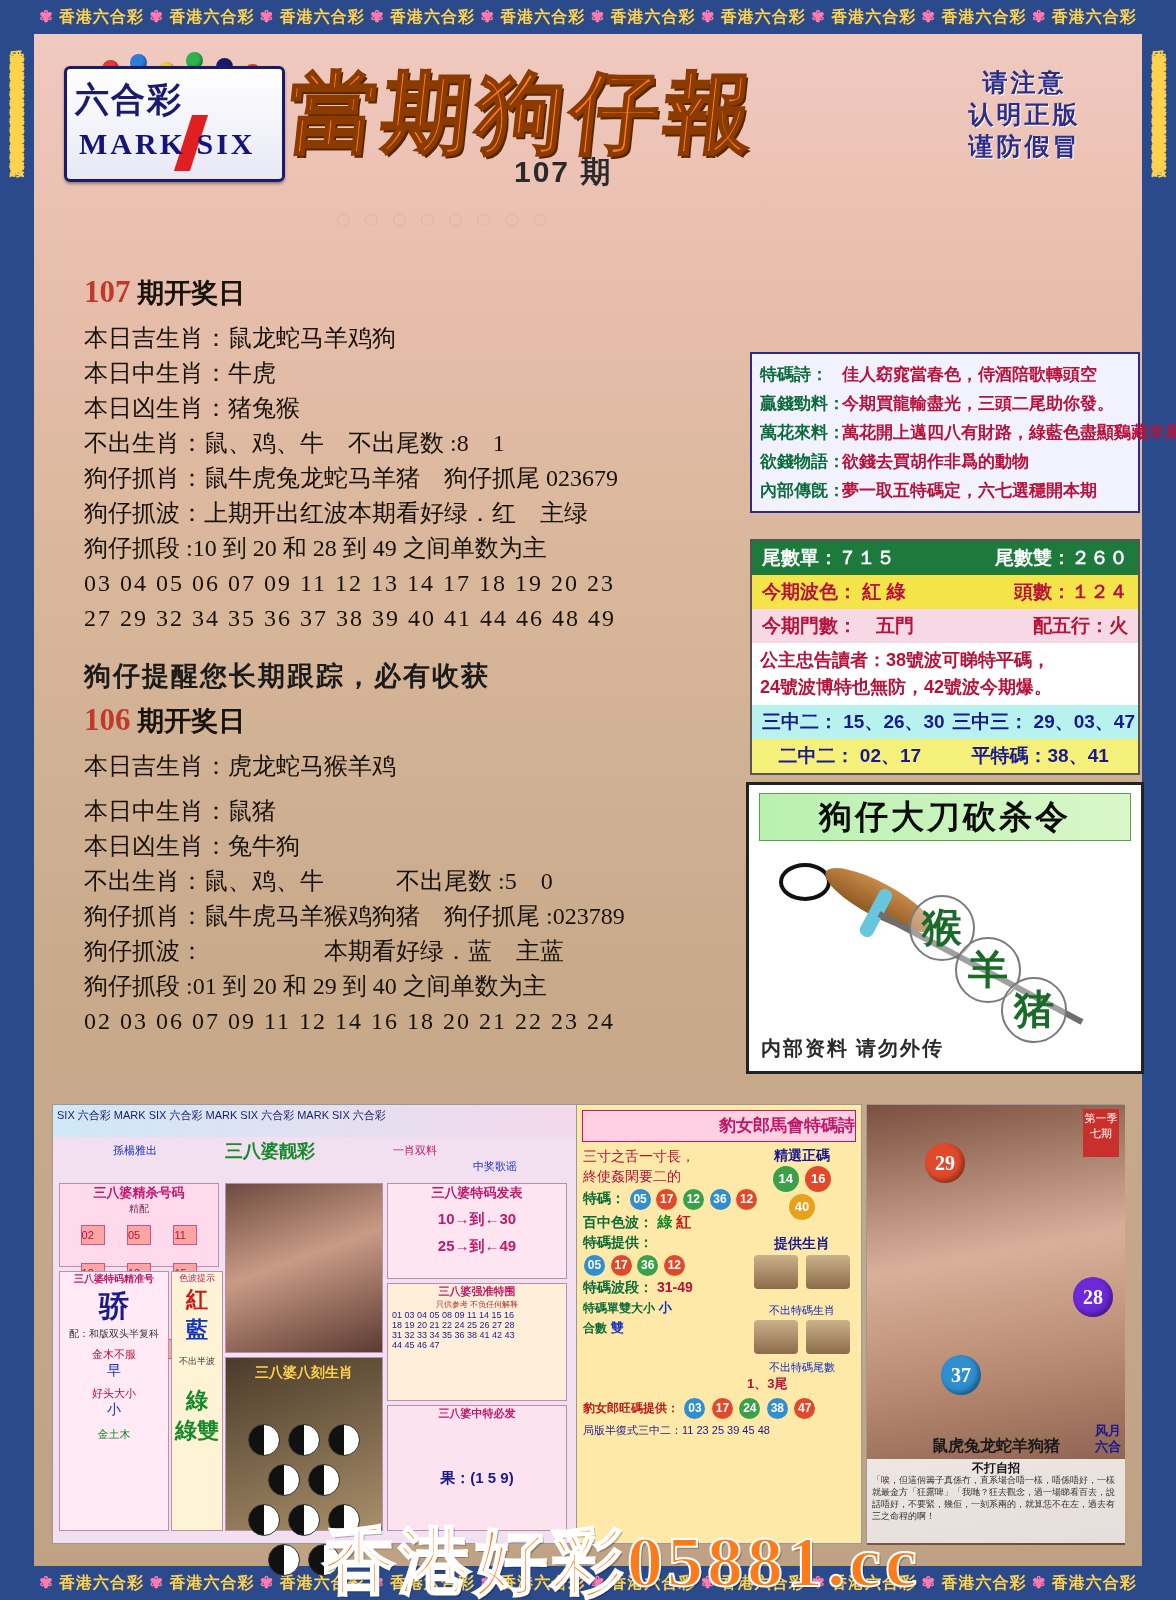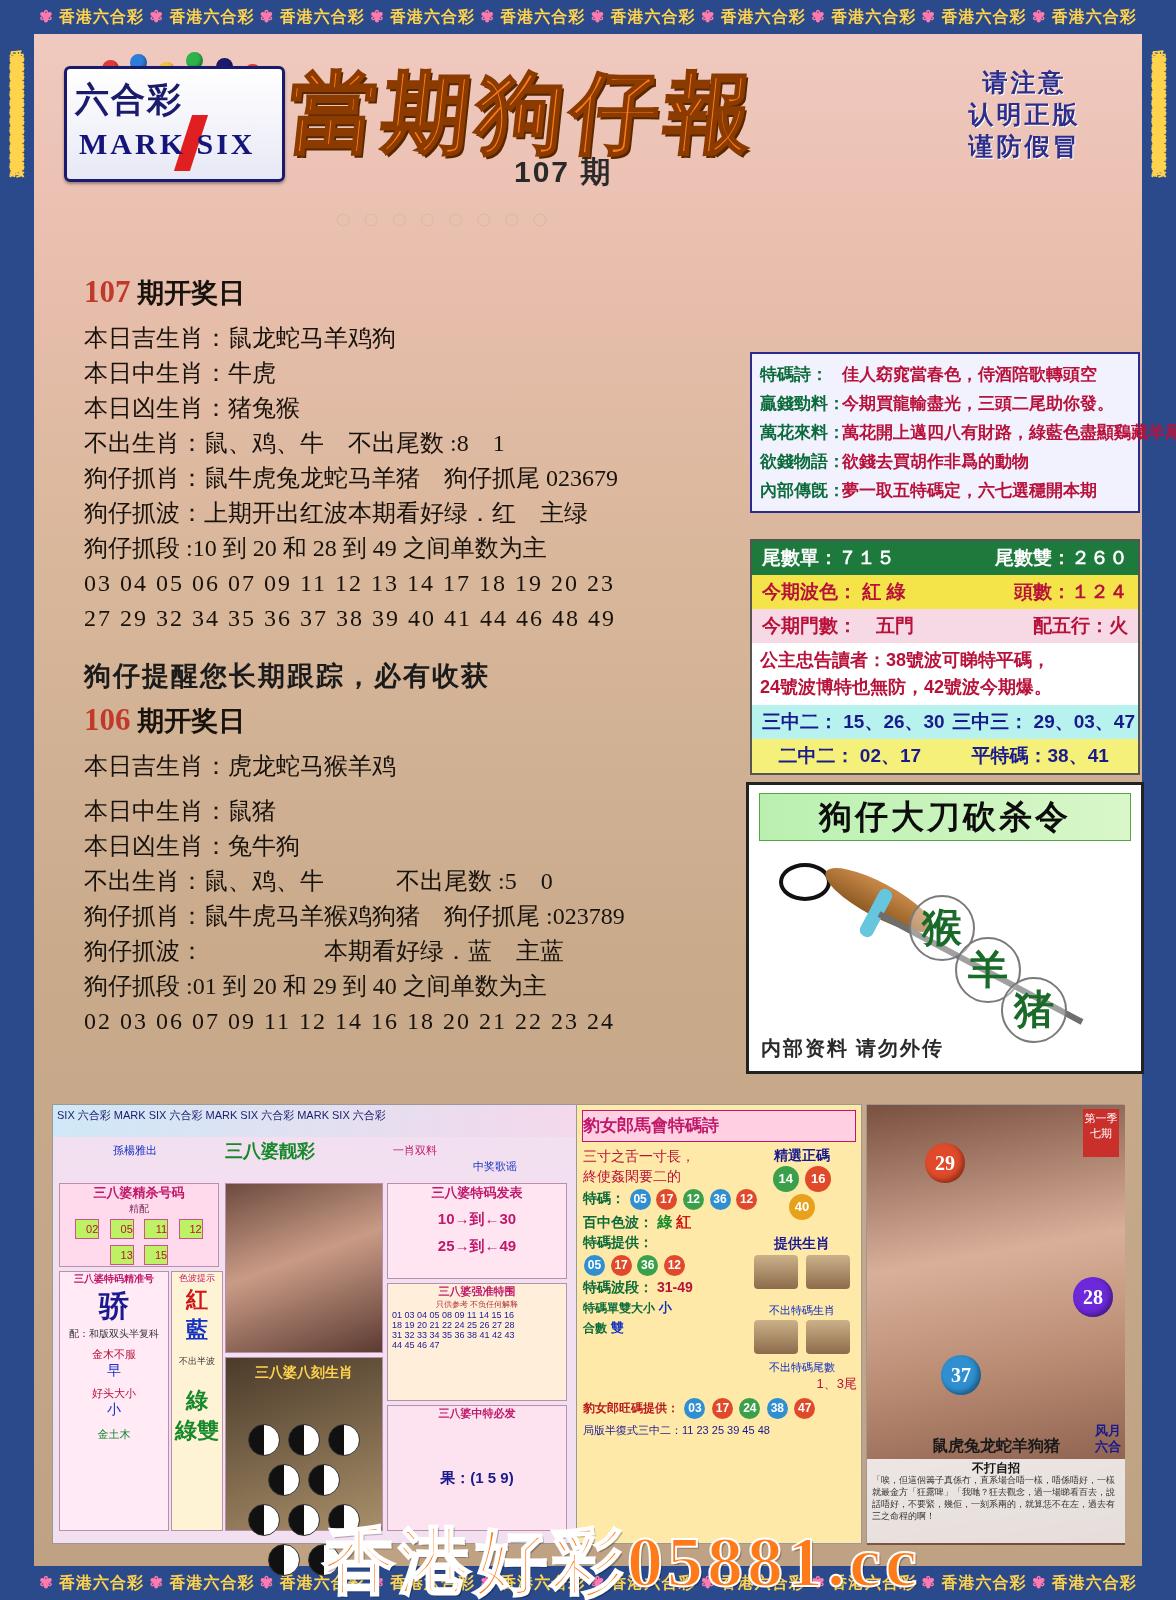--- a/index.html
+++ b/index.html
@@ -172,38 +172,38 @@
   .p1{left:0;width:564px;background:#f2dff0;}
   .p2{left:524px;width:286px;background:#ffe9a8;}
   .p3{left:814px;width:258px;background:#e7b09a;}
   
   .p1-top{height:32px;background:linear-gradient(90deg,#cfe8f7,#f7d7ea);font-size:11px;color:#1b1b6e;
     padding:3px 4px;box-sizing:border-box;overflow:hidden;white-space:nowrap;}
   .p1-grid{position:relative;height:408px;}
   .mini{position:absolute;box-sizing:border-box;border:1px solid #b98fae;}
   .m-title{font-size:13px;font-weight:bold;color:#c0186a;text-align:center;}
   .numchip{
-    display:inline-block;width:22px;height:18px;line-height:18px;text-align:right;font-size:11px;
-    background:#bef264;border:1px solid #c58;color:#b8113a;margin:3px;
+    display:inline-block;width:22px;height:18px;line-height:18px;text-align:left;font-size:11px;
+    background:#fca5a5;border:1px solid #c58;color:#b8113a;margin:9px;
   }
   .photo{
     background:linear-gradient(160deg,#6d4b3f,#c99b86 45%,#5c3b32);
   }
   .p1-red{color:#d11414;font-weight:bold;font-size:22px;text-align:center;font-family:"Liberation Serif",serif;}
   .p1-blue{color:#1331c0;font-weight:bold;font-size:22px;text-align:center;font-family:"Liberation Serif",serif;}
   .p1-green{color:#16892a;font-weight:bold;font-size:22px;text-align:center;font-family:"Liberation Serif",serif;}
   .bigjiao{font-size:30px;font-weight:bold;color:#1a1a8f;text-align:center;font-family:"Liberation Serif",serif;}
   .yinyang{
     display:inline-block;width:30px;height:30px;border-radius:50%;
     background:linear-gradient(90deg,#111 0 50%, #fff 50% 100%);border:1px solid #333;margin:2px;
   }
   .arrowline{font-size:15px;color:#c0186a;font-weight:bold;}
   
   .p2-head{
-    margin:5px;height:30px;background:#ffd0e2;border:1px solid #c0186a;text-align:left;
+    margin:5px;height:30px;background:#ffd0e2;border:1px solid #c0186a;text-align:right;
     font-size:17px;font-weight:bold;color:#c0186a;line-height:30px;font-family:"Liberation Serif",serif;
   }
   .p2-row{font-size:13px;color:#1a1a8f;padding:1px 6px;white-space:nowrap;}
   .p2-lab{color:#0b6b3a;font-weight:bold;font-size:14px;}
   .circ{
     display:inline-block;width:21px;height:21px;line-height:21px;border-radius:50%;text-align:center;
     font-size:12px;color:#fff;font-weight:bold;margin:1px;
   }
   .animal{
     display:inline-block;width:44px;height:34px;background:linear-gradient(180deg,#cbb18a,#8c6b4a);
@@ -555,21 +555,21 @@
           <div style="text-align:center;">
             <span class="animal"></span>
             <span class="animal"></span>
           </div>
           <div style="text-align:center;font-size:11px;color:#1331c0;margin-top:8px;">不出特碼生肖</div>
           <div style="text-align:center;">
             <span class="animal"></span>
             <span class="animal"></span>
           </div>
           <div style="text-align:center;font-size:11px;color:#1331c0;">不出特碼尾數</div>
-          <div style="text-align:right;font-size:13px;color:#b8113a;font-weight:normal;">1、3尾</div>
+          <div style="text-align:left;font-size:13px;color:#b8113a;font-weight:bold;">1、3尾</div>
         </div>
       </div>
       <div style="padding:4px 6px;">
         <div style="font-size:12px;color:#b91c1c;font-weight:bold;display:inline-block;">豹女郎旺碼提供：</div>
         <span class="circ" style="background:#2f8fd0;">03</span>
         <span class="circ" style="background:#e04a2a;">17</span>
         <span class="circ" style="background:#3aa14a;">24</span>
         <span class="circ" style="background:#2f8fd0;">38</span>
         <span class="circ" style="background:#e04a2a;">47</span>
         <div style="font-size:11px;color:#1a1a8f;margin-top:3px;">局版半復式三中二：11 23 25 39 45 48</div>

